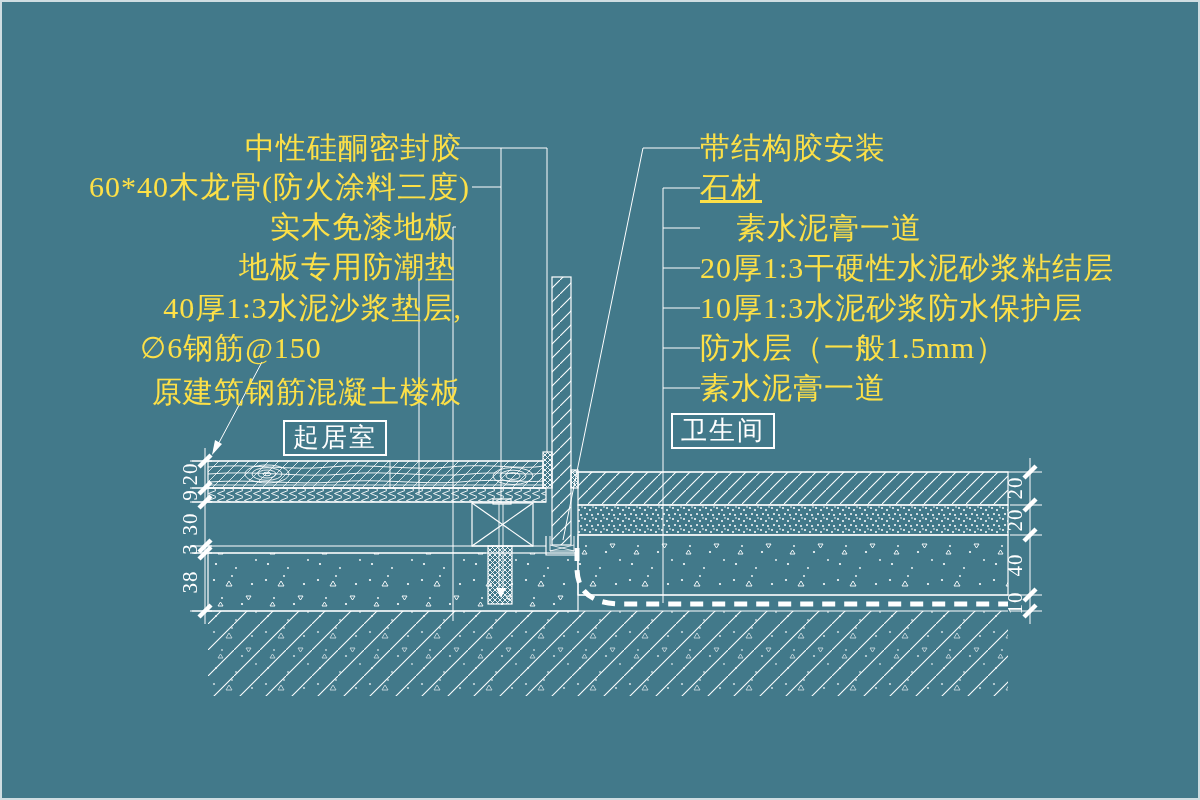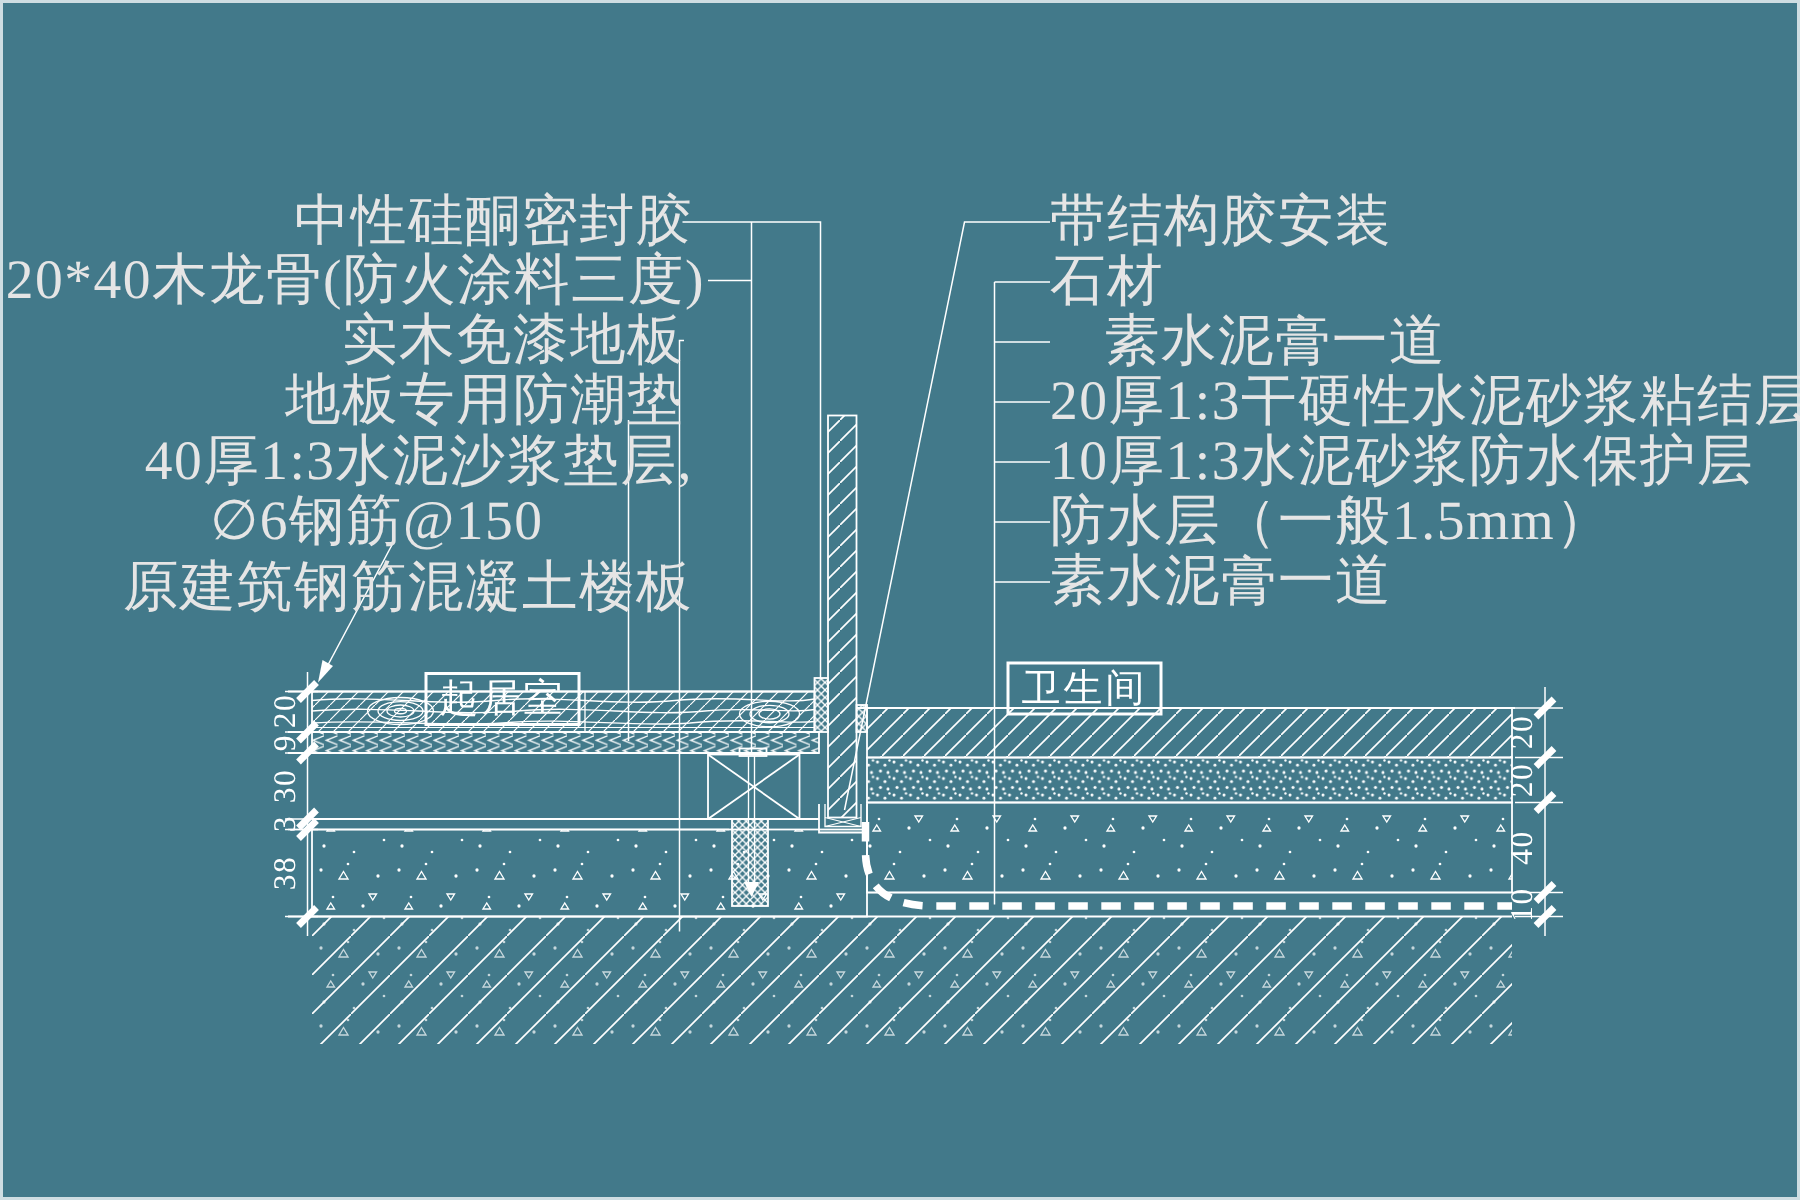--- a/index.html
+++ b/index.html
@@ -4,34 +4,33 @@
 <style>
   html,body{margin:0;padding:0;background:#42798a;}
   #canvas{
     position:relative;width:1200px;height:800px;overflow:hidden;
     background:#42798a;
     box-shadow:inset 0 0 0 2px rgba(255,255,255,.75);
     font-family:"Liberation Serif","DejaVu Serif",serif;
   }
   svg{position:absolute;left:0;top:0;}
   .label{
-    position:absolute;color:#e5e5e5;font-size:37px;line-height:1;
+    position:absolute;color:#fde047;font-size:30px;line-height:1;
     white-space:nowrap;letter-spacing:1px;transform:translateY(-50%);
   }
   .label.ra{transform:translate(-100%,-50%);}
   .dim{
     position:absolute;color:#fff;font-size:21px;line-height:1;white-space:nowrap;
     transform:translate(-50%,-50%) rotate(-90deg);letter-spacing:1px;
     font-family:"Liberation Serif","DejaVu Serif",serif;
   }
   .roombox{
     position:absolute;color:#fff;font-size:26px;line-height:1;
     border:2px solid #fff;padding:3px 8px;letter-spacing:2px;white-space:nowrap;
     transform:translate(-50%,-50%);
-    margin-top:28px;
   }
 </style>
 </head>
 <body>
 
 <div id="canvas">
 
 <svg width="1200" height="800" viewBox="0 0 1200 800">
   <defs>
     <pattern id="hatch14" width="14" height="14" patternUnits="userSpaceOnUse">
@@ -217,28 +216,28 @@
       </g>
     </g>
   </g>
 </svg>
 
 <div class="roombox" style="left:335px;top:438px;">起居室</div>
 <div class="roombox" style="left:723px;top:431px;font-family:Liberation Serif, serif;">卫生间</div>
 
 <div id="labels">
       <div class="label ra" style="left: 462px; top: 148px;">中性硅酮密封胶</div>
-      <div class="label ra" style="left: 470px; top: 187px;">20*40木龙骨(防火涂料三度)</div>
+      <div class="label ra" style="left: 470px; top: 187px;">60*40木龙骨(防火涂料三度)</div>
       <div class="label ra" style="left: 456px; top: 227px;">实木免漆地板</div>
       <div class="label ra" style="left: 456px; top: 267px;">地板专用防潮垫</div>
       <div class="label ra" style="left: 462px; top: 308px;">40厚1:3水泥沙浆垫层,</div>
       <div class="label" style="left: 140px; top: 348px;">∅6钢筋@150</div>
       <div class="label ra" style="left: 462px; top: 392px;">原建筑钢筋混凝土楼板</div>
       <div class="label" style="left: 700px; top: 148px;">带结构胶安装</div>
-      <div class="label" style="left: 700px; top: 188px;">石材</div>
+      <div class="label" style="left: 700px; top: 188px; text-decoration: underline;">石材</div>
       <div class="label" style="left: 736px; top: 228px; text-align: right;">素水泥膏一道</div>
       <div class="label" style="left: 700px; top: 268px;">20厚1:3干硬性水泥砂浆粘结层</div>
       <div class="label" style="left: 700px; top: 308px;">10厚1:3水泥砂浆防水保护层</div>
       <div class="label" style="left: 700px; top: 348px;">防水层（一般1.5mm）</div>
       <div class="label" style="left: 700px; top: 388px;">素水泥膏一道</div>
       <div class="dim" style="left: 190px; top: 474px;">20</div>
       <div class="dim" style="left: 190px; top: 495px;">9</div>
       <div class="dim" style="left: 190px; top: 524px;">30</div>
       <div class="dim" style="left: 190px; top: 549px;">3</div>
       <div class="dim" style="left: 190px; top: 582px;">38</div>

